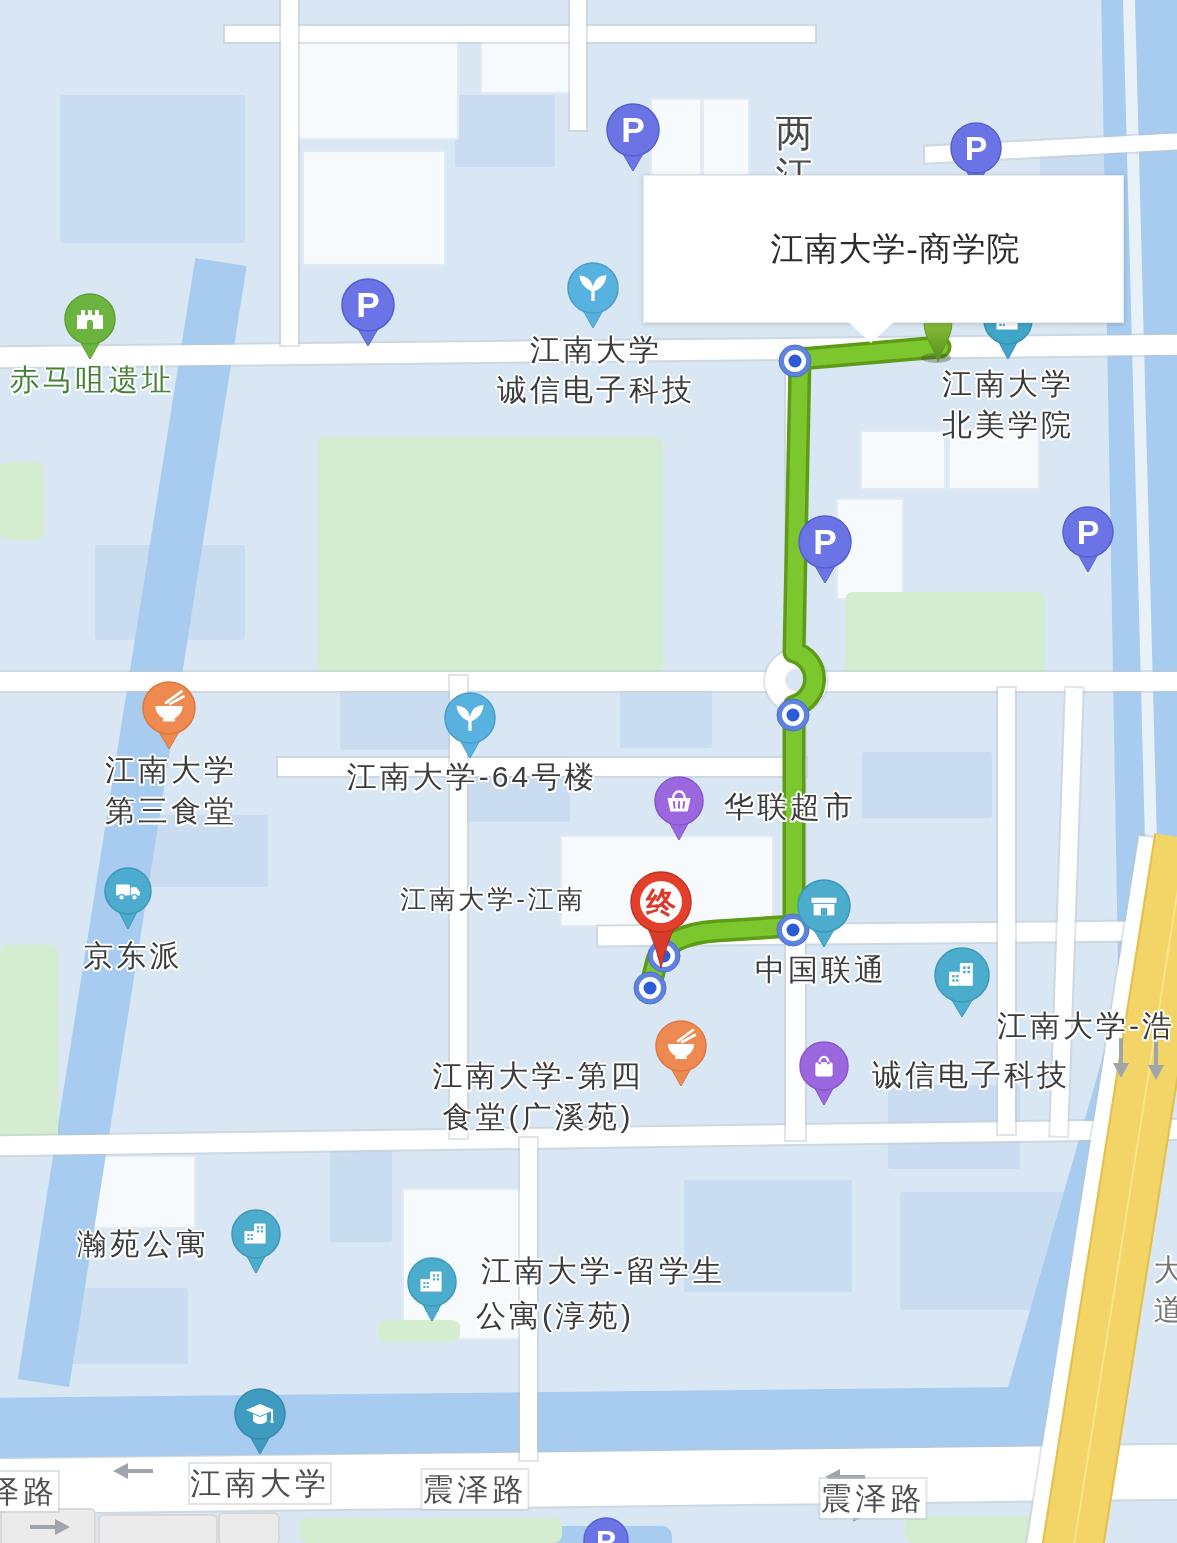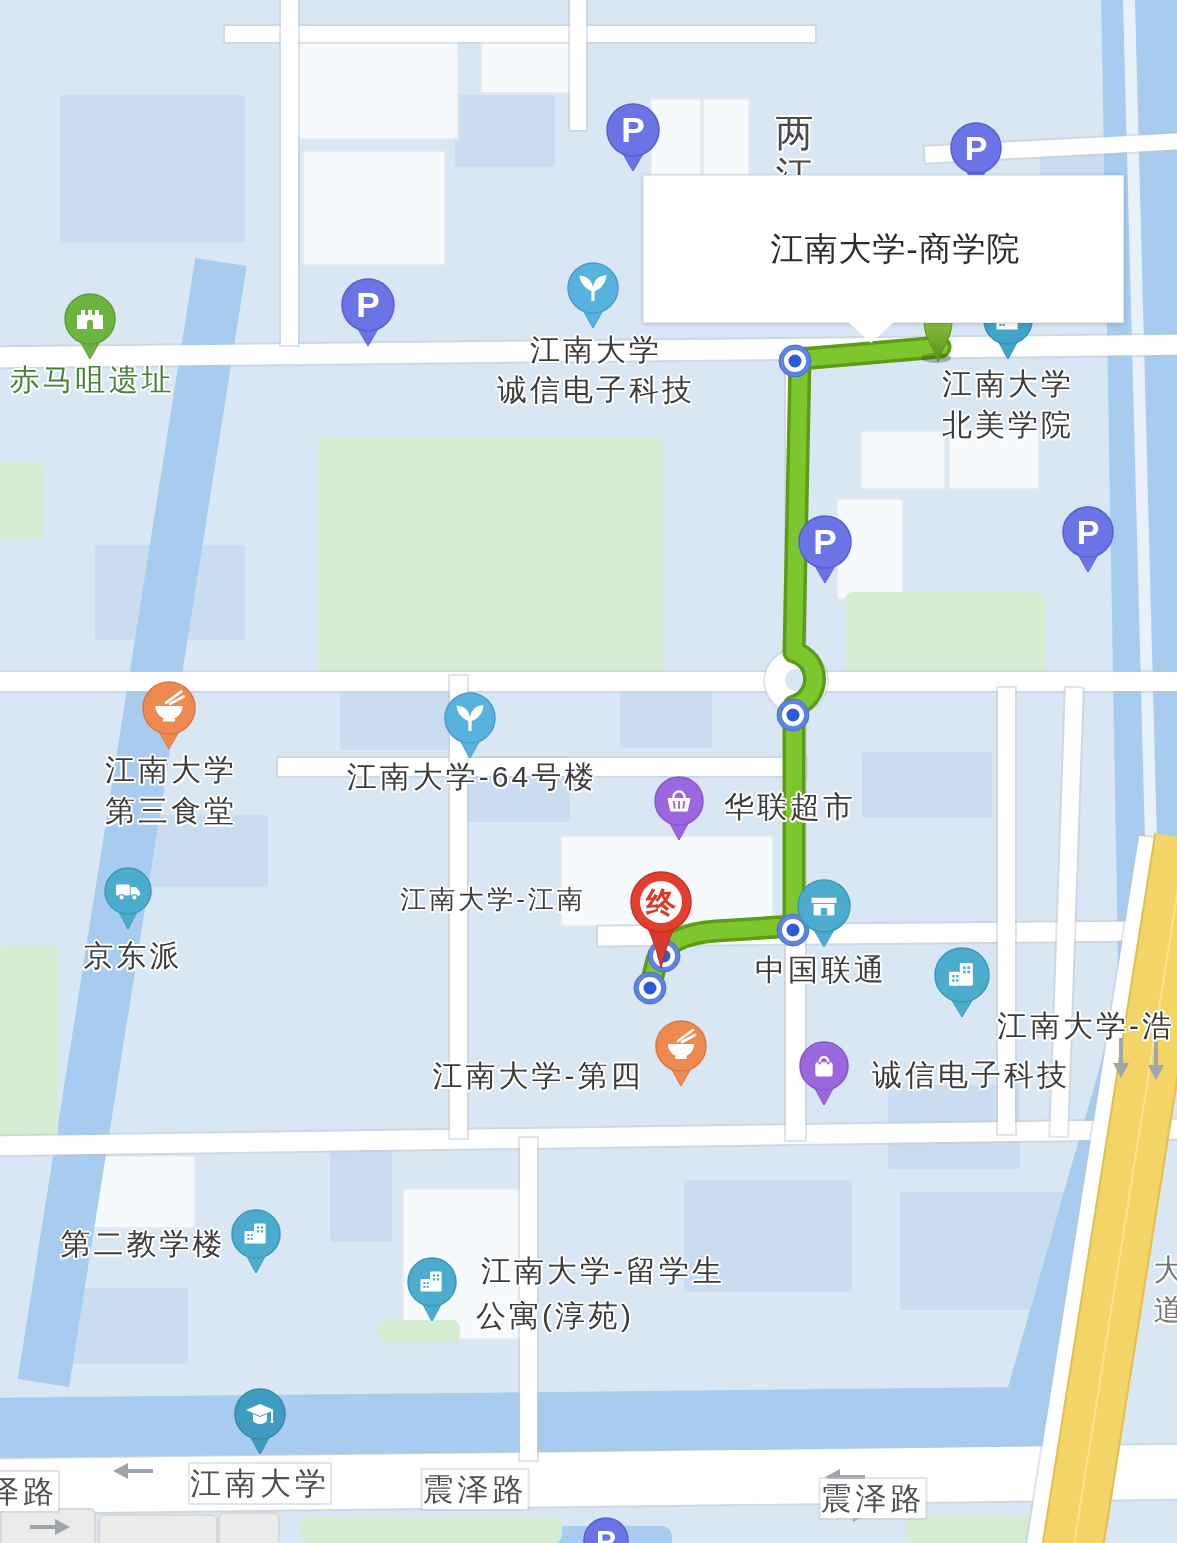--- a/index.html
+++ b/index.html
@@ -217,26 +217,27 @@
         <div>江南大学-江南</div>
       </div>
       <div class="lbl" style="left: 821px; top: 951px; transform: translateX(-50%); font-size: 30px; line-height: 38px;">
         <div>中国联通</div>
       </div>
       <div class="lbl" style="left: 997px; top: 1007px; font-size: 30px; line-height: 38px;">
         <div>江南大学-浩</div>
       </div>
       <div class="lbl" style="left: 538px; top: 1007px; transform: translateX(-50%); font-size: 30px; line-height: 41px; margin-top: 48px;">
         <div>江南大学-第四</div>
+        <div>食堂(广溪苑)</div>
       </div>
       <div class="lbl" style="left: 971px; top: 1056px; transform: translateX(-50%); font-size: 30px; line-height: 38px;">
         <div>诚信电子科技</div>
       </div>
       <div class="lbl" style="left: 143px; top: 1225px; transform: translateX(-50%); font-size: 30px; line-height: 38px;">
-        <div>第二教学楼</div>
+        <div>瀚苑公寓</div>
       </div>
       <div class="lbl" style="left: 603px; top: 1252px; transform: translateX(-50%); font-size: 30px; line-height: 38px;">
         <div>江南大学-留学生</div>
       </div>
       <div class="lbl" style="left: 555px; top: 1297px; transform: translateX(-50%); font-size: 30px; line-height: 38px;">
         <div>公寓(淳苑)</div>
       </div>
       <div class="lbl road" style="left: 260px; top: 1464px; transform: translateX(-50%); font-size: 31px; line-height: 39px;">
         <div>江南大学</div>
       </div>

